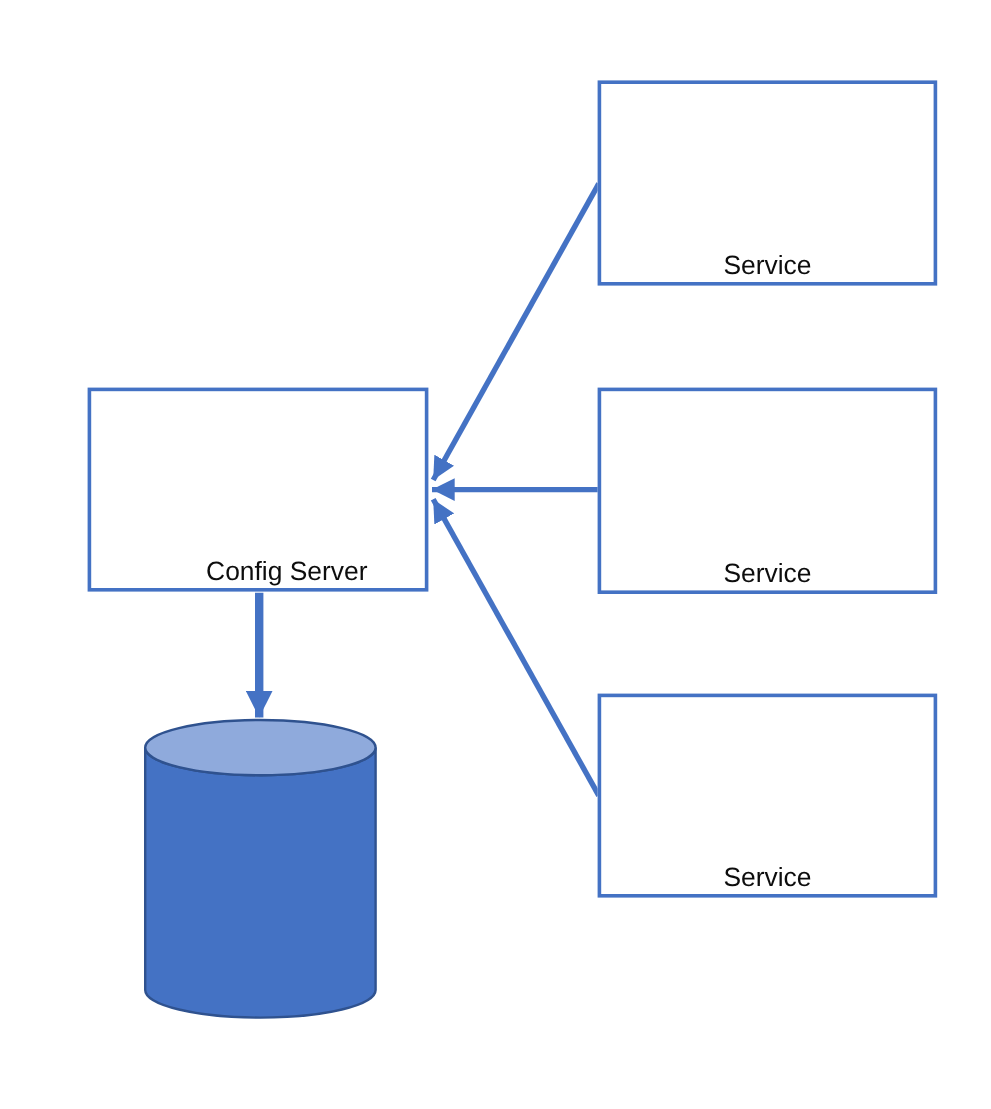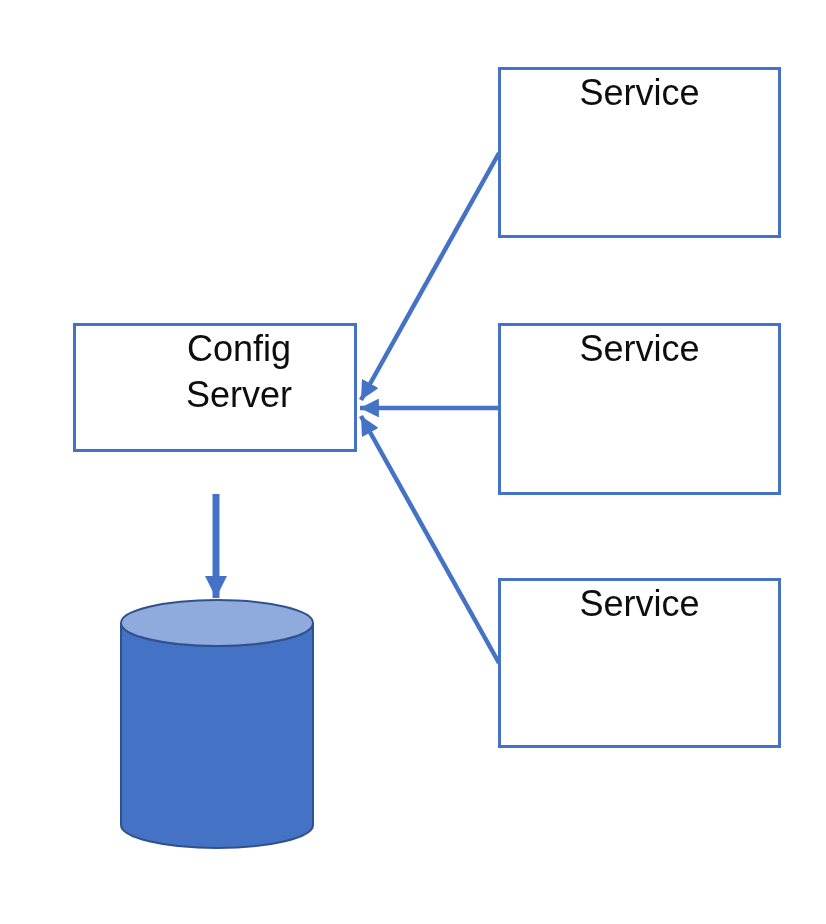--- a/index.html
+++ b/index.html
@@ -38,28 +38,28 @@
     fill: var(--cylinder-top, #8FAADC);
     stroke: var(--cylinder-outline, #2F528F);
     stroke-width: 2;
   }
   .node {
     position: absolute;
     box-sizing: border-box;
     background: var(--node-fill, #ffffff);
     border: 3px solid var(--accent, #4472C4);
     display: flex;
-    align-items: flex-start;
+    align-items: flex-end;
     justify-content: center;
     color: var(--node-text, #0d0d0d);
-    font-size: 36px;
+    font-size: 22px;
     line-height: 1.28;
     text-align: center;
   }
-  .node--config-server { left: 73px;  top: 323px; width: 284px; height: 129px; padding-left: 48px; }
+  .node--config-server { left: 73px;  top: 323px; width: 284px; height: 170px; padding-left: 48px; }
   .node--service-top    { left: 498px; top: 67px;  width: 283px; height: 171px; }
   .node--service-middle { left: 498px; top: 323px; width: 283px; height: 172px; }
   .node--service-bottom { left: 498px; top: 578px; width: 283px; height: 170px; }
   .node-label { display: block; }
   .node--config-server .node-label { width: 170px; }
   .cylinder-label {
     position: absolute;
     left: 157px; top: 695px; width: 120px;
     color: var(--cylinder-text, #ffffff);
     font-size: 33px;

